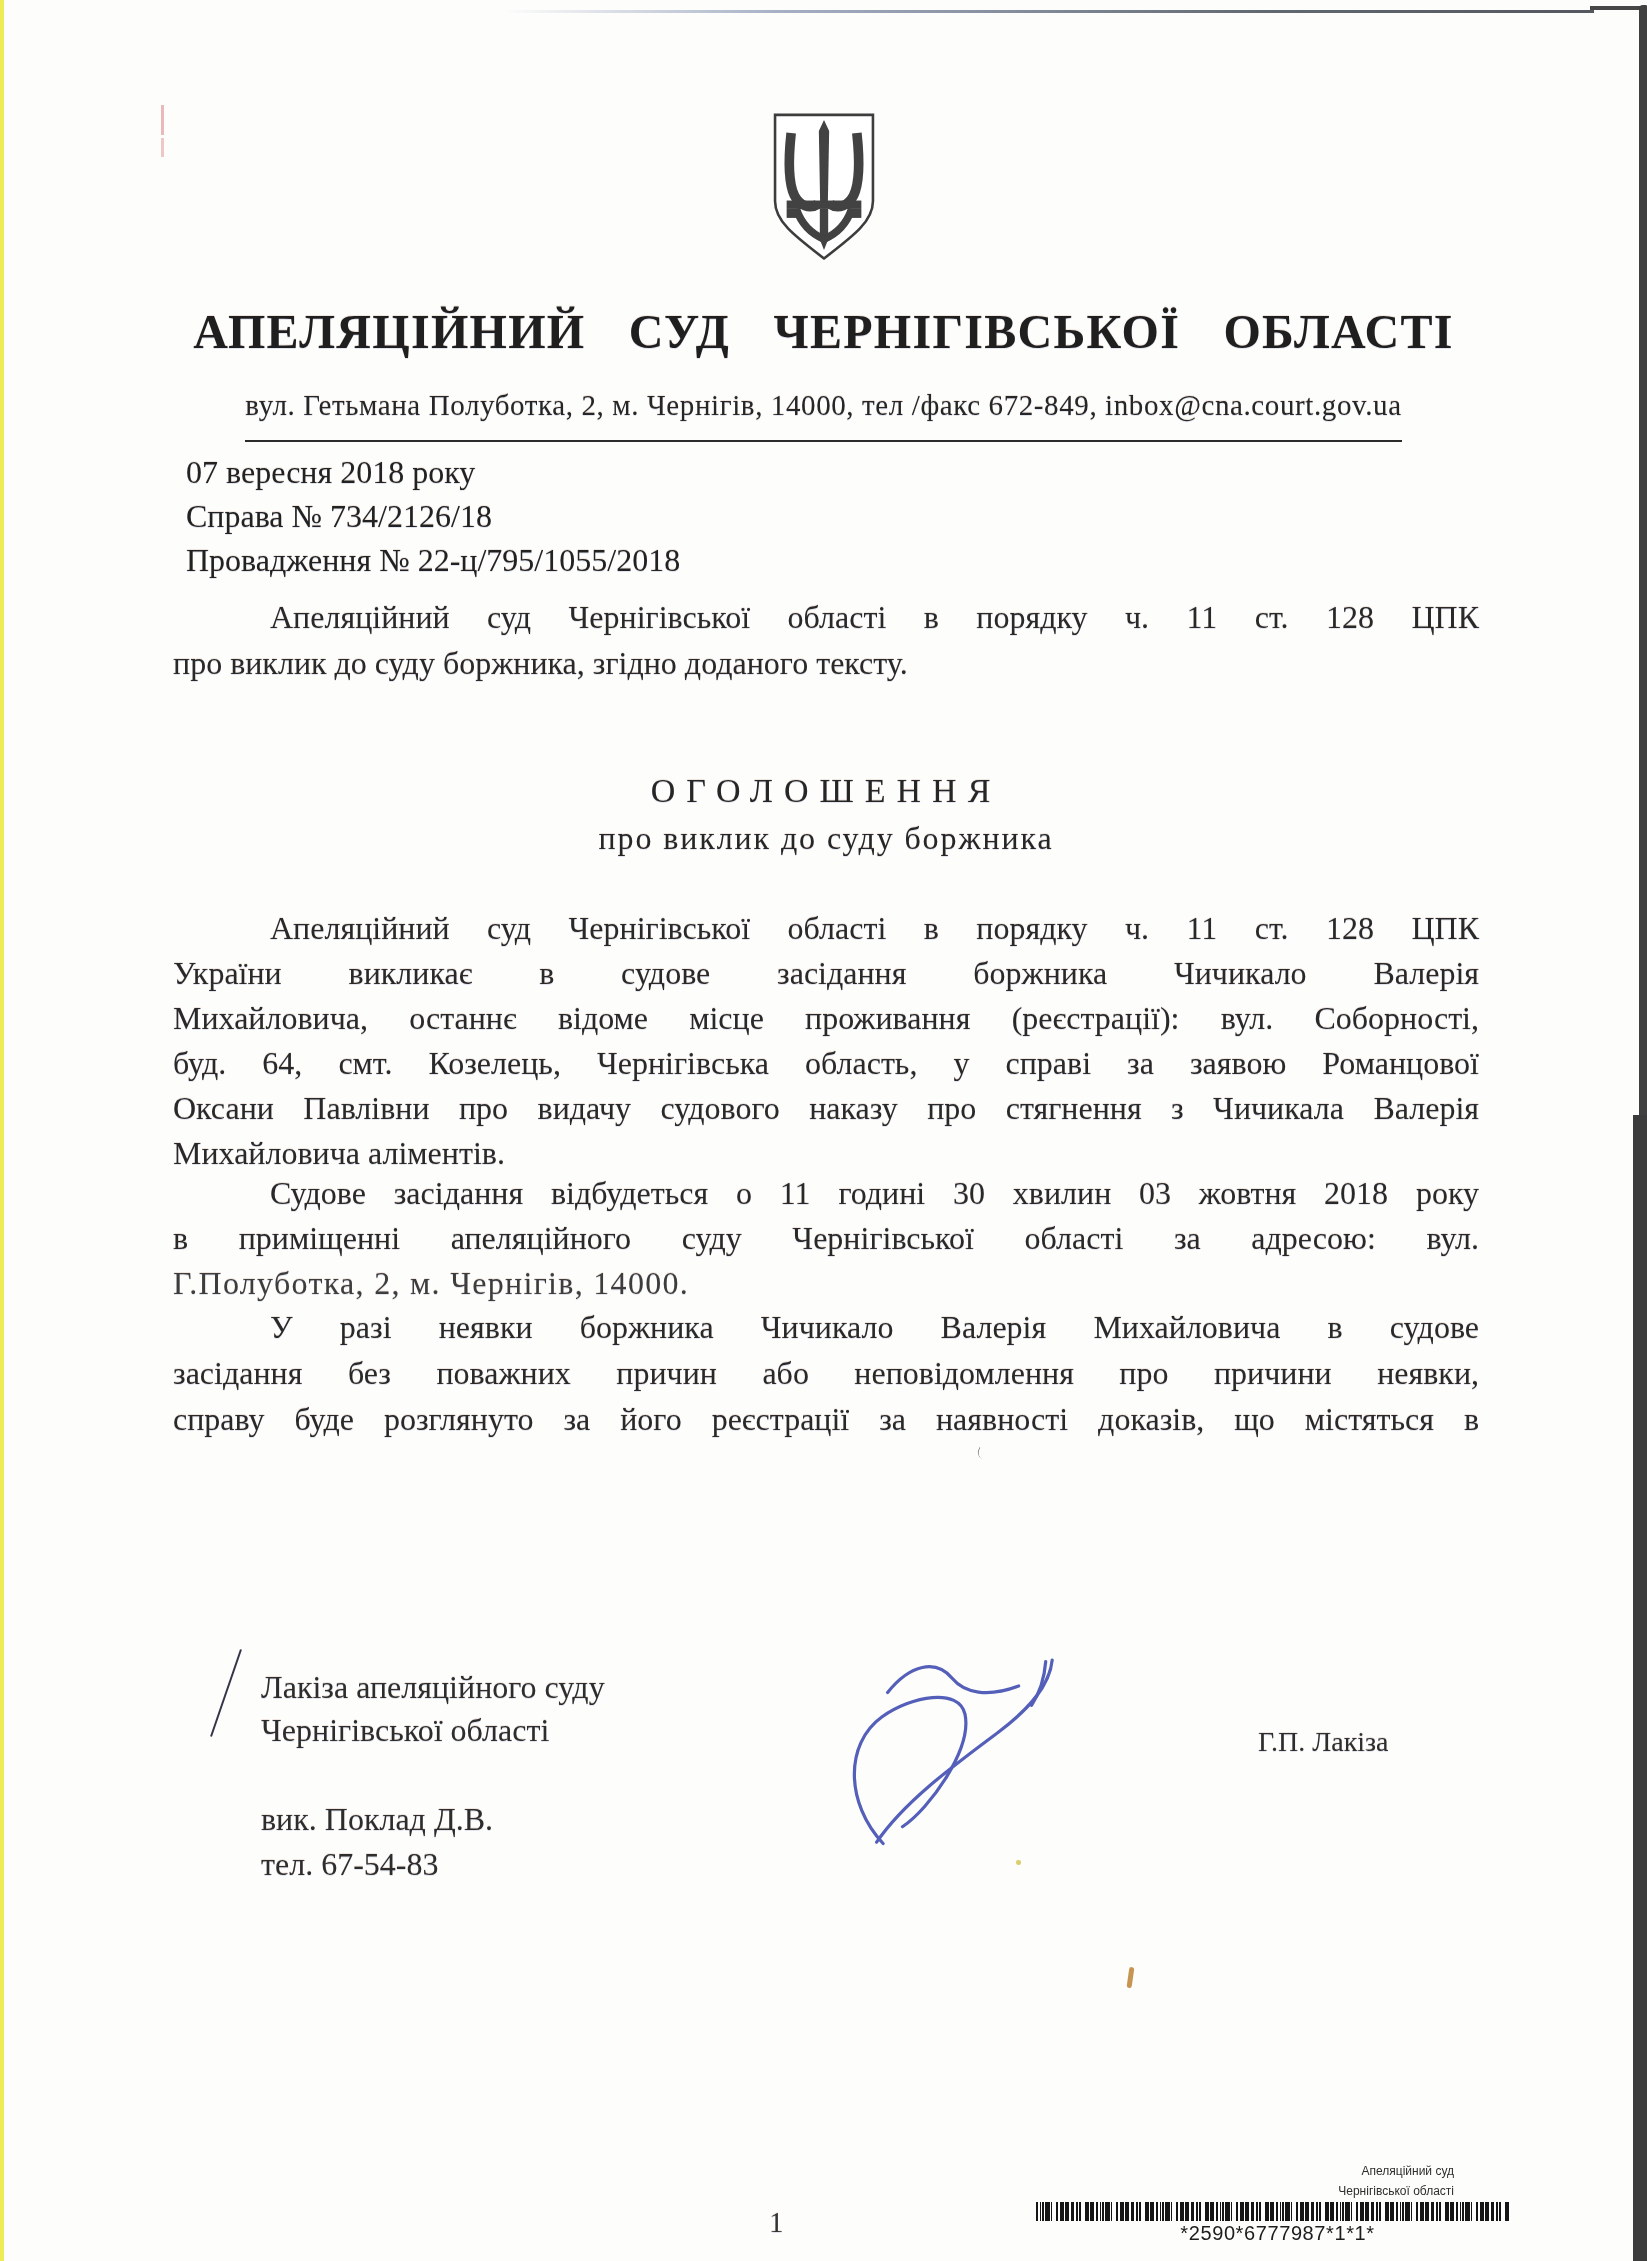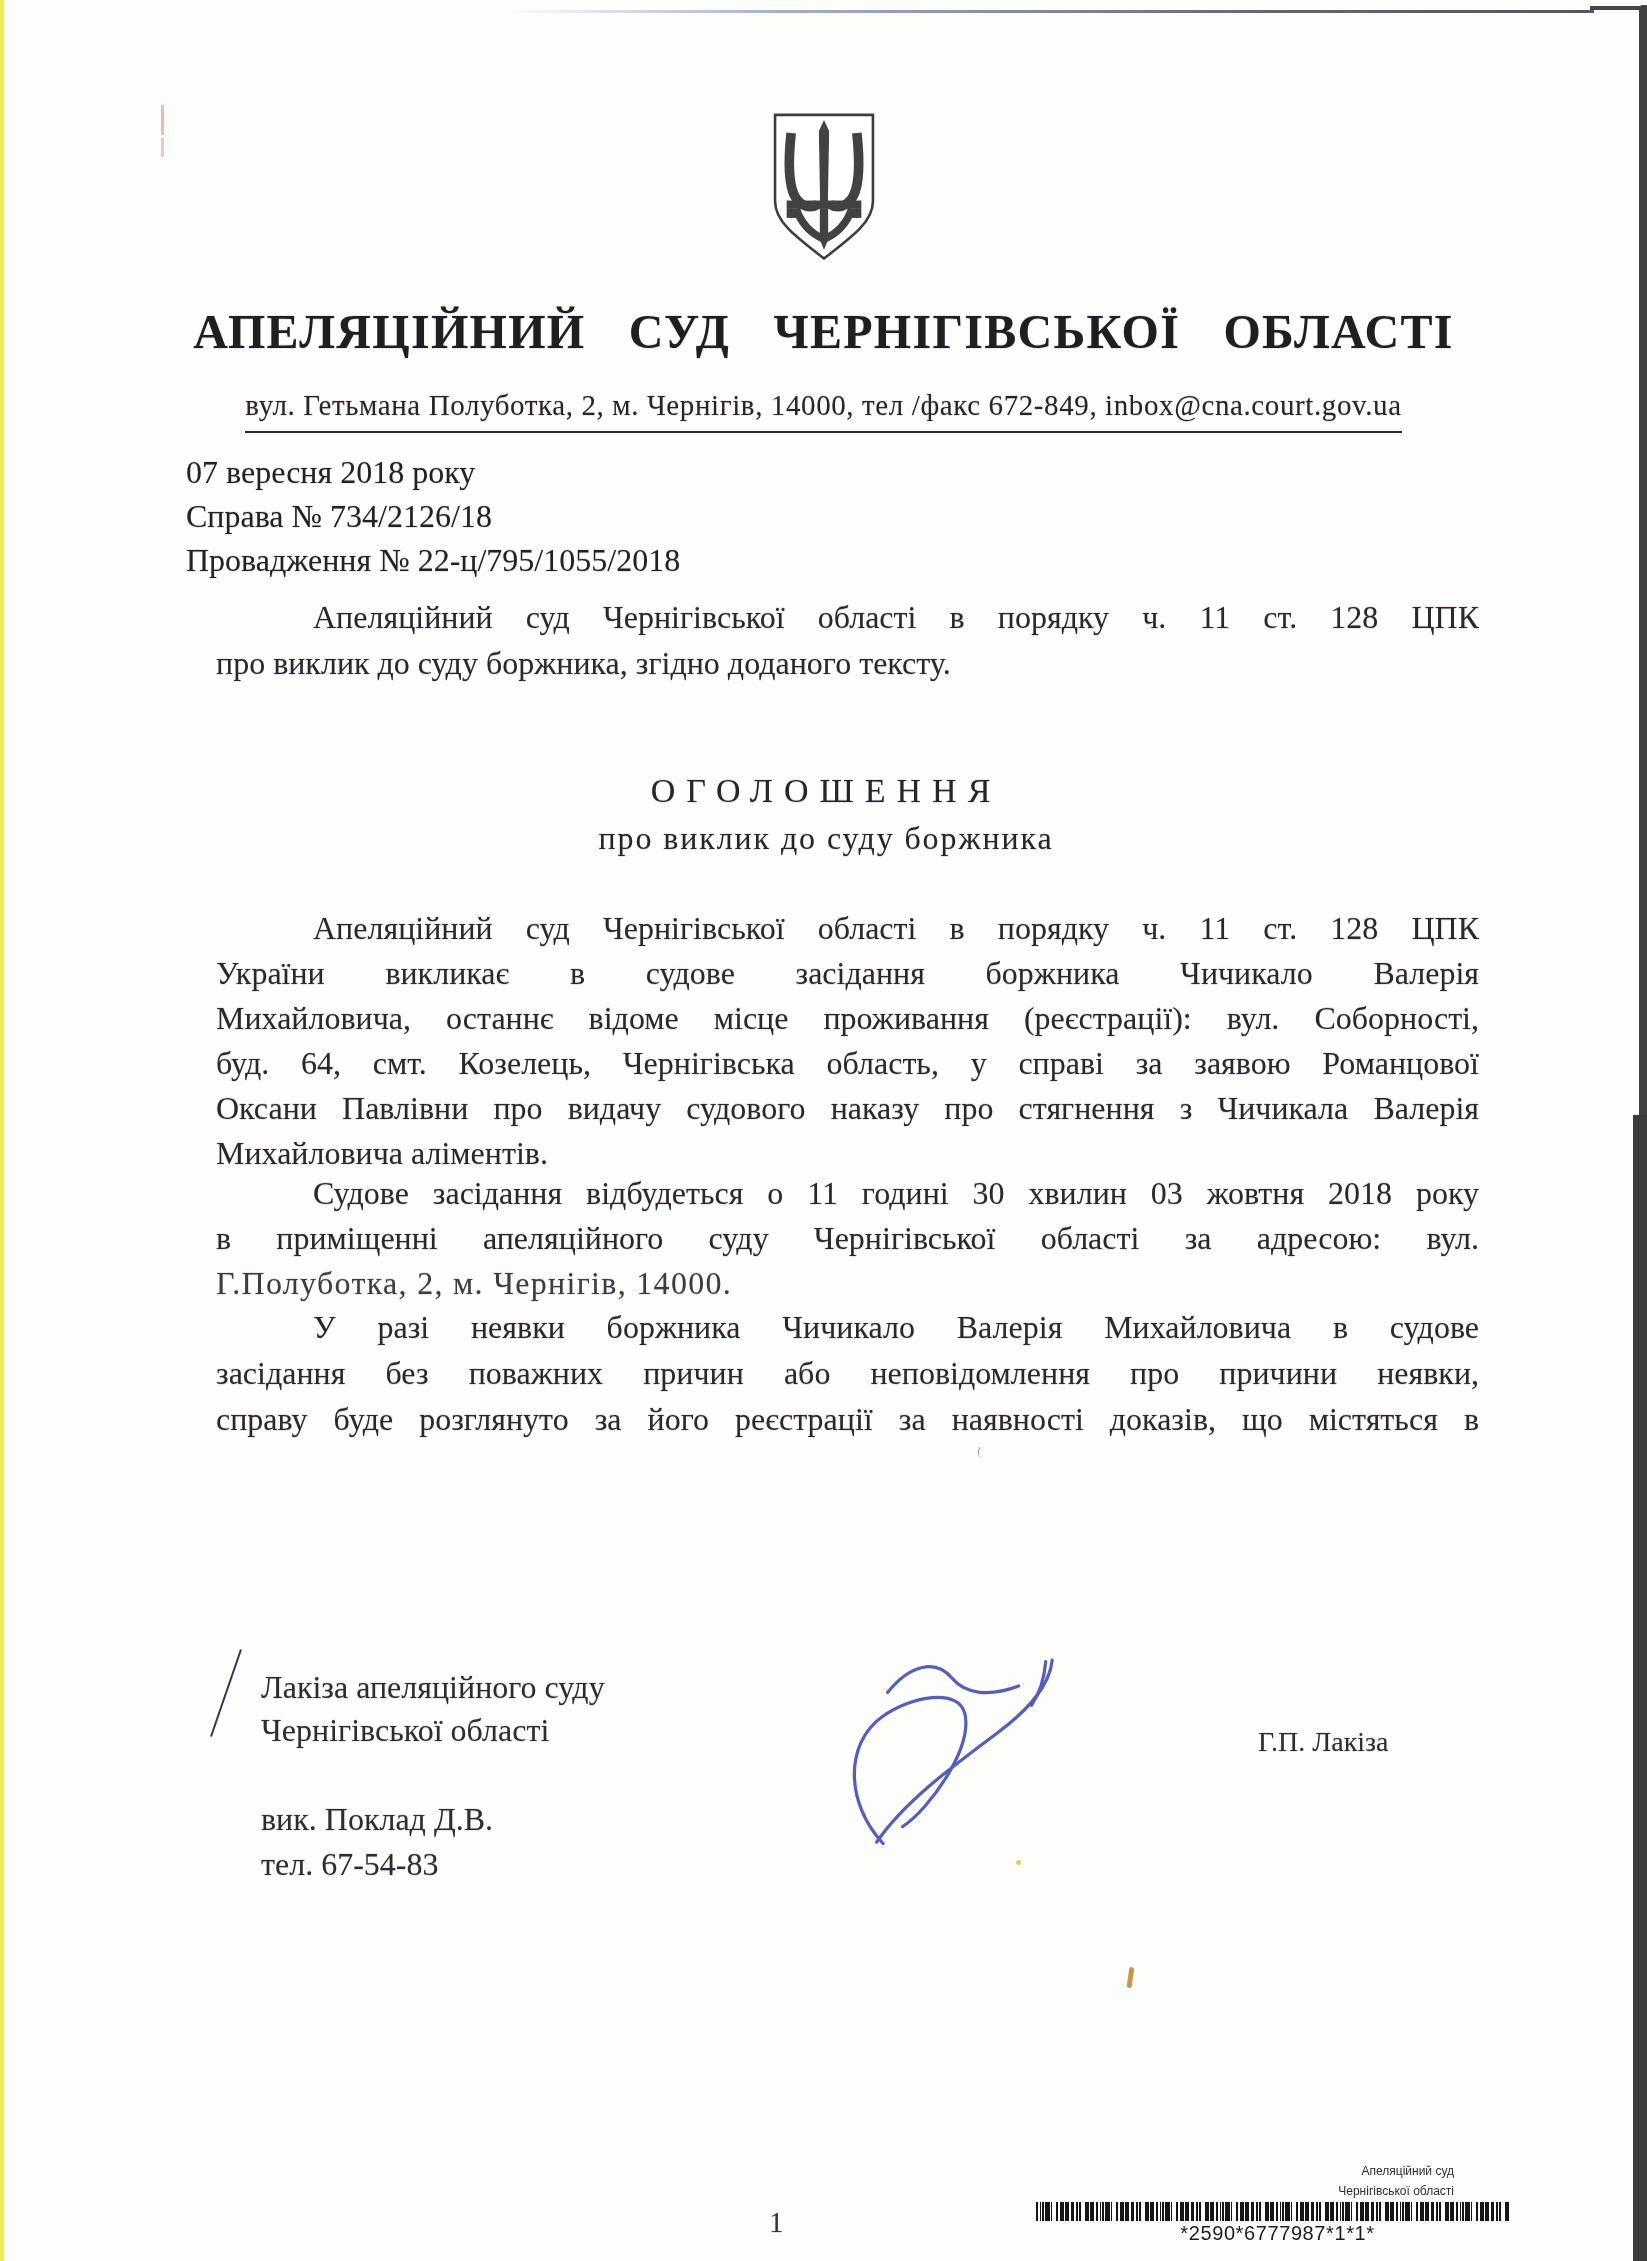--- a/index.html
+++ b/index.html
@@ -25,32 +25,32 @@
   #mark-dot{left:1016px;top:1860px;width:4.5px;height:4.5px;background:#d2c24c;border-radius:50%;opacity:.8;}
   #mark-orange{left:1128px;top:1967px;width:4.5px;height:20.7px;background:#c08a3e;border-radius:2.6px;transform:rotate(8deg);opacity:.9;}
   #pen-slash{left:225px;top:1647px;width:1.9px;height:92px;background:#34344a;transform:rotate(19deg);}
 
   
   #emblem{left:769px;top:111px;width:110px;height:152px;}
   #court-title{left:155px;top:304px;width:1337px;text-align:center;white-space:nowrap;
     font-size:48px;font-weight:bold;letter-spacing:1.3px;word-spacing:30px;color:#1f1f1f;}
   #court-address{left:155px;top:389px;width:1337px;text-align:center;white-space:nowrap;
     font-size:29px;letter-spacing:0.6px;color:#262626;}
-  #court-address .ul{display:inline-block;border-bottom:2.6px solid #2b2b2b;padding-bottom:9px;}
+  #court-address .ul{display:inline-block;border-bottom:2.6px solid #2b2b2b;padding-bottom:18px;}
 
   
   #meta{left:186px;top:450px;font-size:32px;font-weight:normal;line-height:44px;color:#222;}
 
   
   .para{left:173px;width:1306px;font-size:32px;color:#292929;}
   #p-intro{top:594px;line-height:46px;}
   #p-call{top:906px;line-height:45px;}
   #p-session{top:1171px;line-height:45px;}
   #p-warning{top:1304px;line-height:46px;}
-  .tline{text-align:justify;text-align-last:justify;margin-left:43px;}
+  .tline{text-align:justify;text-align-last:justify;}
   .tline.last{text-align-last:left;}
   .para .tline.first{text-indent:97px;}
   #p-session .tline:nth-child(3){filter:blur(0.5px);color:#3d3d3d;letter-spacing:1.3px;}
 
   
   #announcement-title{left:173px;top:772px;width:1306px;text-align:center;
     font-size:34px;letter-spacing:11px;color:#262626;}
   #announcement-subtitle{left:173px;top:820px;width:1306px;text-align:center;
     font-size:32px;letter-spacing:1.9px;color:#262626;}
 

